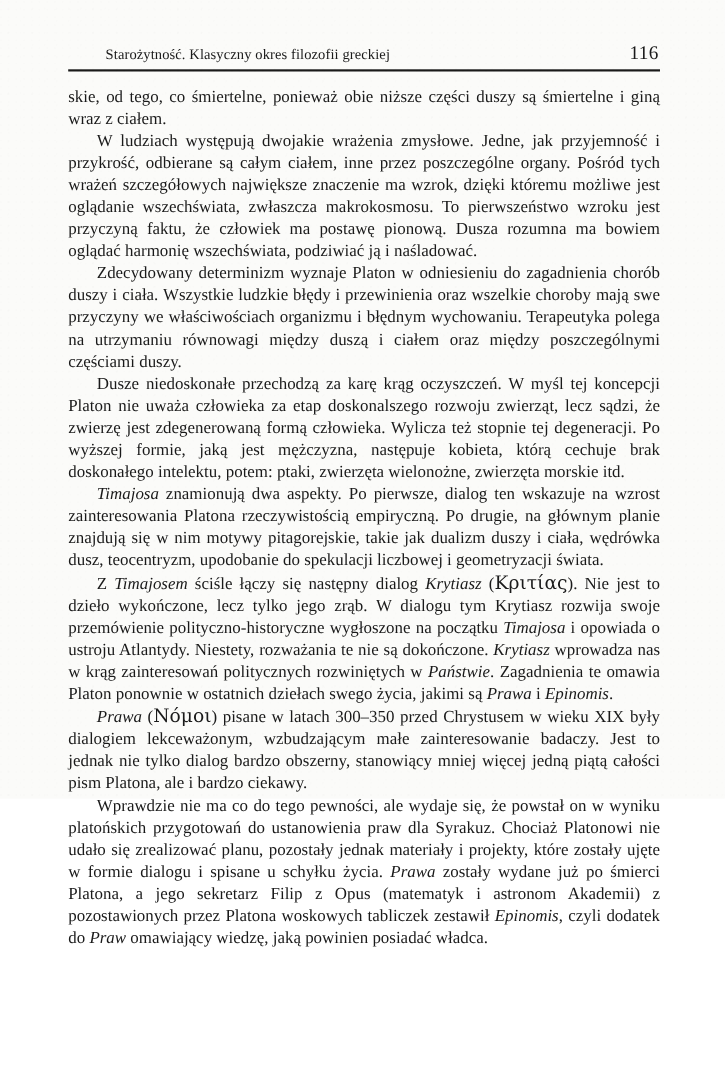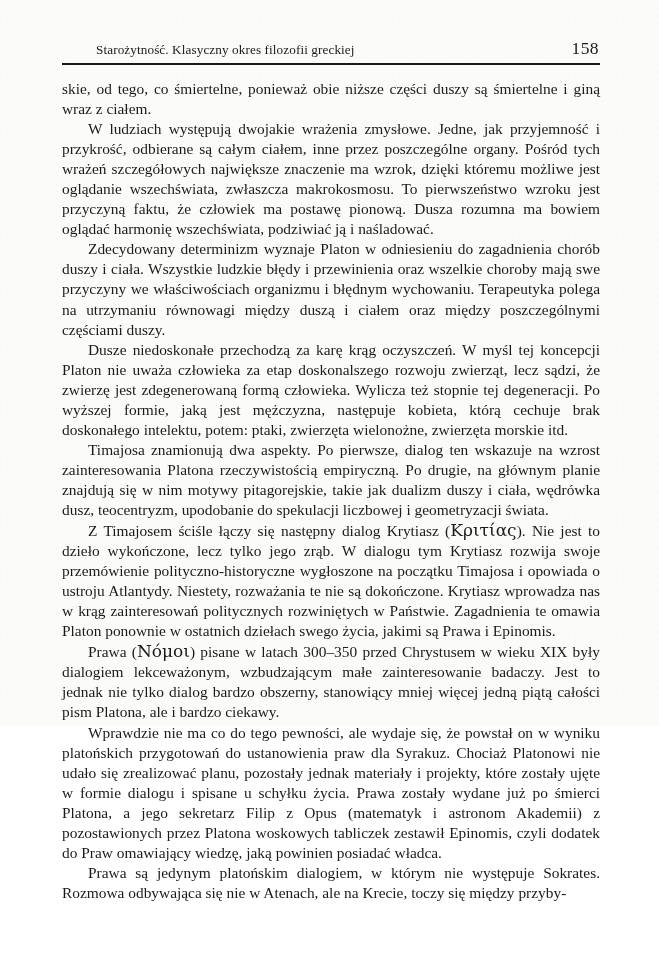--- a/index.html
+++ b/index.html
@@ -60,20 +60,21 @@
     -webkit-hyphens: none;
   }
   .body-text p {
     margin: 0;
     text-indent: 0;
   }
   .body-text p.indent {
     text-indent: 26px;
   }
   .it {
+    font-style: italic;
   }
   .gr {
     font-family: "DejaVu Serif", "Liberation Serif", serif;
     font-size: 17px;
   }
   
   .grain {
     position: absolute;
     inset: 0;
     pointer-events: none;
@@ -85,32 +86,31 @@
   }
 </style>
 </head>
 <body>
 
 <div class="page">
   <div class="page-inner">
 
     <div class="running-head">
       <span class="head-title">Starożytność. Klasyczny okres filozofii greckiej</span>
-      <span class="folio">158</span>
+      <span class="folio">116</span>
     </div>
 
     <div class="rule"></div>
 
     <div class="body-text">
         <p><span>skie, od tego, co śmiertelne, ponieważ obie niższe części duszy są śmiertelne i giną wraz z ciałem.</span></p>
         <p class="indent"><span>W ludziach występują dwojakie wrażenia zmysłowe. Jedne, jak przyjemność i przykrość, odbierane są całym ciałem, inne przez poszczególne organy. Pośród tych wrażeń szczegółowych największe znaczenie ma wzrok, dzięki któremu możliwe jest oglądanie wszechświata, zwłaszcza makrokosmosu. To pierwszeństwo wzroku jest przyczyną faktu, że człowiek ma postawę pionową. Dusza rozumna ma bowiem oglądać harmonię wszechświata, podziwiać ją i naśladować.</span></p>
         <p class="indent"><span>Zdecydowany determinizm wyznaje Platon w odniesieniu do zagadnienia chorób duszy i ciała. Wszystkie ludzkie błędy i przewinienia oraz wszelkie choroby mają swe przyczyny we właściwościach organizmu i błędnym wychowaniu. Terapeutyka polega na utrzymaniu równowagi między duszą i ciałem oraz między poszczególnymi częściami duszy.</span></p>
         <p class="indent"><span>Dusze niedoskonałe przechodzą za karę krąg oczyszczeń. W myśl tej koncepcji Platon nie uważa człowieka za etap doskonalszego rozwoju zwierząt, lecz sądzi, że zwierzę jest zdegenerowaną formą człowieka. Wylicza też stopnie tej degeneracji. Po wyższej formie, jaką jest mężczyzna, następuje kobieta, którą cechuje brak doskonałego intelektu, potem: ptaki, zwierzęta wielonożne, zwierzęta morskie itd.</span></p>
         <p class="indent"><span class="it">Timajosa</span><span> znamionują dwa aspekty. Po pierwsze, dialog ten wskazuje na wzrost zainteresowania Platona rzeczywistością empiryczną. Po drugie, na głównym planie znajdują się w nim motywy pitagorejskie, takie jak dualizm duszy i ciała, wędrówka dusz, teocentryzm, upodobanie do spekulacji liczbowej i geometryzacji świata.</span></p>
         <p class="indent"><span>Z </span><span class="it">Timajosem</span><span> ściśle łączy się następny dialog </span><span class="it">Krytiasz</span><span> (</span><span class="gr">Κριτίας</span><span>). Nie jest to dzieło wykończone, lecz tylko jego zrąb. W dialogu tym Krytiasz rozwija swoje przemówienie polityczno-historyczne wygłoszone na początku </span><span class="it">Timajosa</span><span> i opowiada o ustroju Atlantydy. Niestety, rozważania te nie są dokończone. </span><span class="it">Krytiasz</span><span> wprowadza nas w krąg zainteresowań politycznych rozwiniętych w </span><span class="it">Państwie</span><span>. Zagadnienia te omawia Platon ponownie w ostatnich dziełach swego życia, jakimi są </span><span class="it">Prawa</span><span> i </span><span class="it">Epinomis</span><span>.</span></p>
         <p class="indent"><span class="it">Prawa</span><span> (</span><span class="gr">Νόμοι</span><span>) pisane w latach 300–350 przed Chrystusem w wieku XIX były dialogiem lekceważonym, wzbudzającym małe zainteresowanie badaczy. Jest to jednak nie tylko dialog bardzo obszerny, stanowiący mniej więcej jedną piątą całości pism Platona, ale i bardzo ciekawy.</span></p>
         <p class="indent"><span>Wprawdzie nie ma co do tego pewności, ale wydaje się, że powstał on w wyniku platońskich przygotowań do ustanowienia praw dla Syrakuz. Chociaż Platonowi nie udało się zrealizować planu, pozostały jednak materiały i projekty, które zostały ujęte w formie dialogu i spisane u schyłku życia. </span><span class="it">Prawa</span><span> zostały wydane już po śmierci Platona, a jego sekretarz Filip z Opus (matematyk i astronom Akademii) z pozostawionych przez Platona woskowych tabliczek zestawił </span><span class="it">Epinomis</span><span>, czyli dodatek do </span><span class="it">Praw</span><span> omawiający wiedzę, jaką powinien posiadać władca.</span></p>
-        <p class="indent"><span class="it">Prawa</span><span> są jedynym platońskim dialogiem, w którym nie występuje Sokrates. Rozmowa odbywająca się nie w Atenach, ale na Krecie, toczy się między przyby-</span></p>
       </div>
 
   </div>
   <div class="grain"></div>
 </div>
 
 </body></html>

